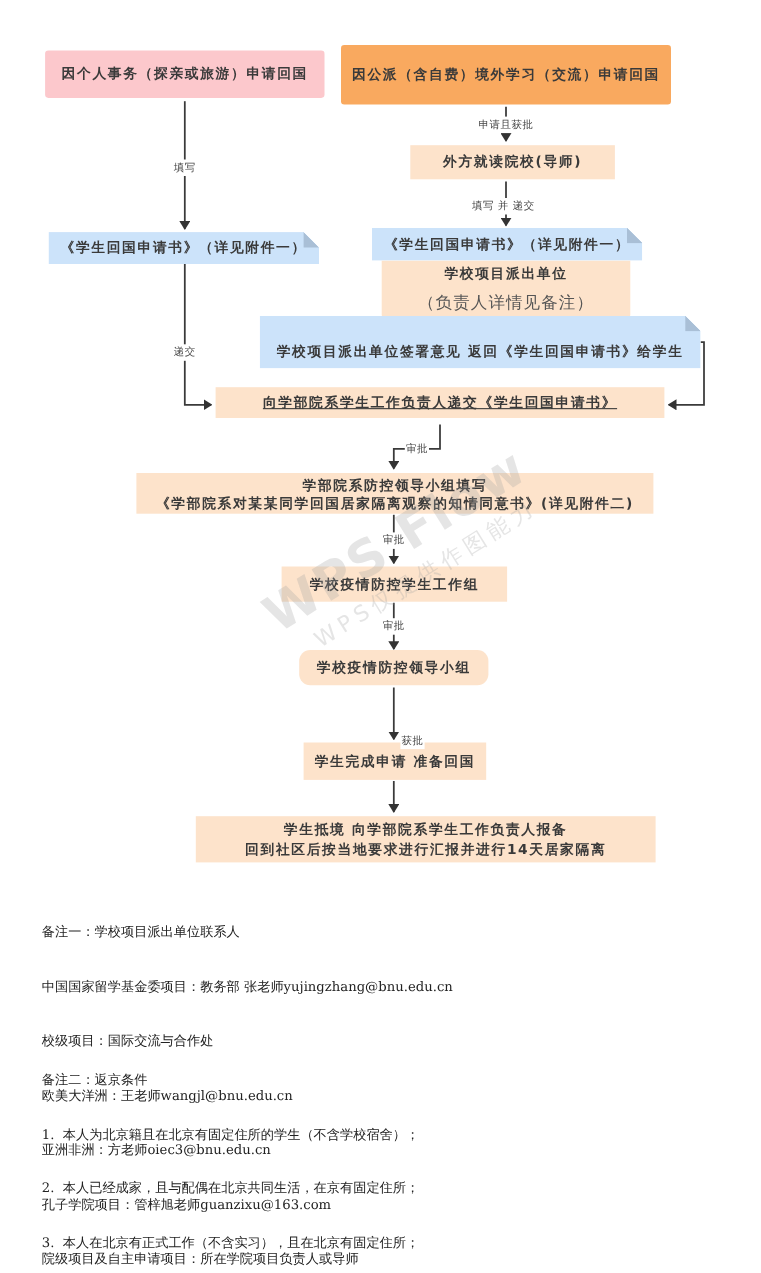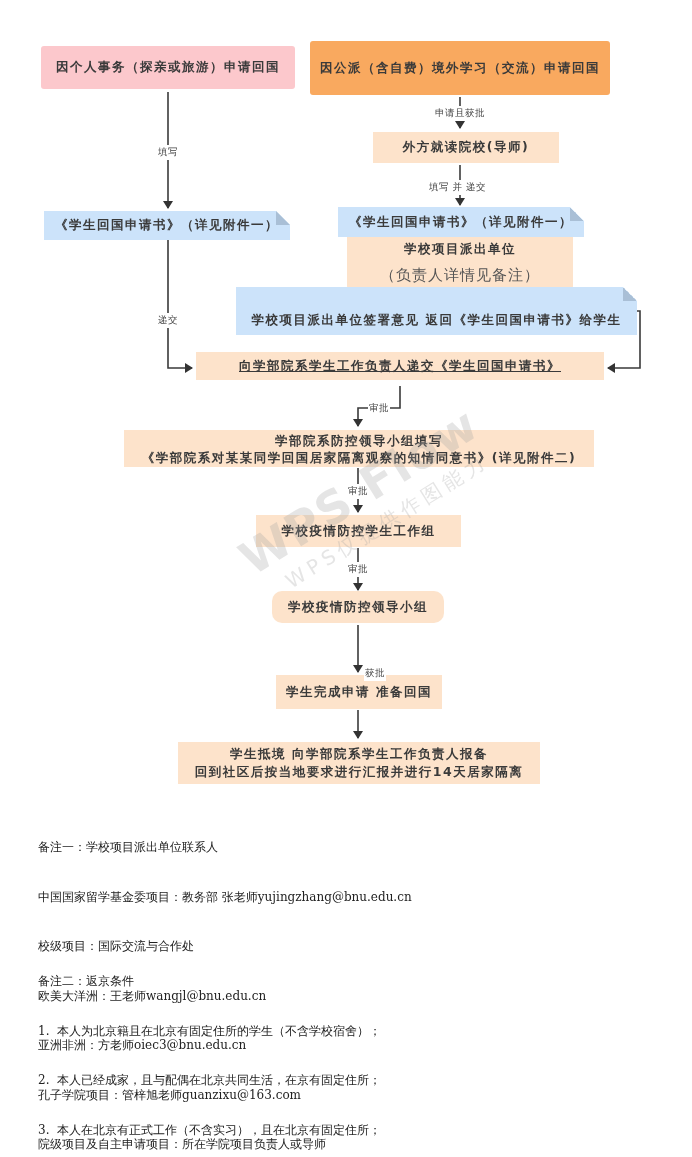--- a/index.html
+++ b/index.html
@@ -85,21 +85,21 @@
 </div>
 <div class="node peach" style="left:256px;top:515px;width:205px;height:32px;">
   <span>学校疫情防控学生工作组</span>
 </div>
 <div class="node peach" style="left:272px;top:591px;width:172px;height:32px;border-radius:10px;">
   <span>学校疫情防控领导小组</span>
 </div>
 <div class="node peach" style="left:276px;top:675px;width:166px;height:34px;">
   <span>学生完成申请  准备回国</span>
 </div>
-<div class="node peach" style="left:178px;top:742px;width:362px;height:42px;line-height:18px;align-items:center;">
+<div class="node peach" style="left:178px;top:742px;width:418px;height:42px;line-height:18px;align-items:center;">
   <span>学生抵境  向学部院系学生工作负责人报备</span>
   <span>回到社区后按当地要求进行汇报并进行14天居家隔离</span>
 </div>
 
 <span class="edge-label" style="left:157px;top:145px;">填写</span>
 <span class="edge-label" style="left:157px;top:313px;">递交</span>
 <span class="edge-label" style="left:434px;top:106px;">申请且获批</span>
 <span class="edge-label" style="left:428px;top:180px;">填写 并 递交</span>
 <span class="edge-label" style="left:368px;top:401px;">审批</span>
 <span class="edge-label" style="left:347px;top:484px;">审批</span>

